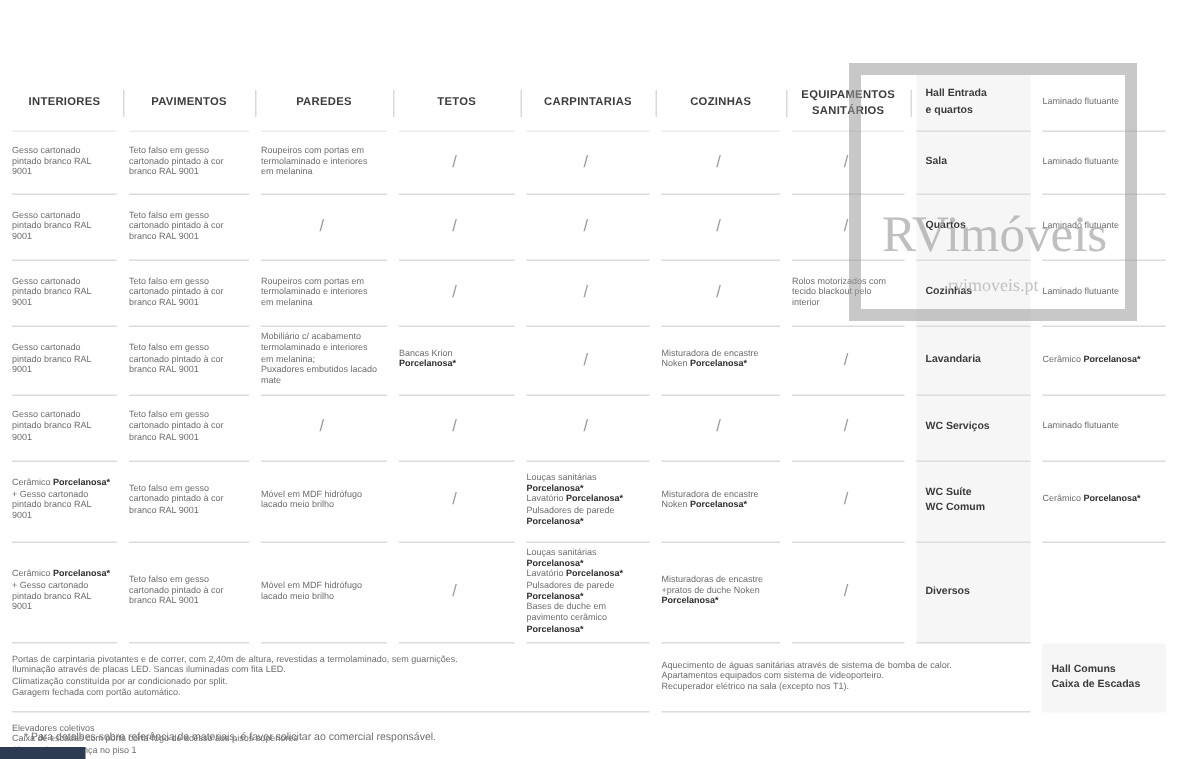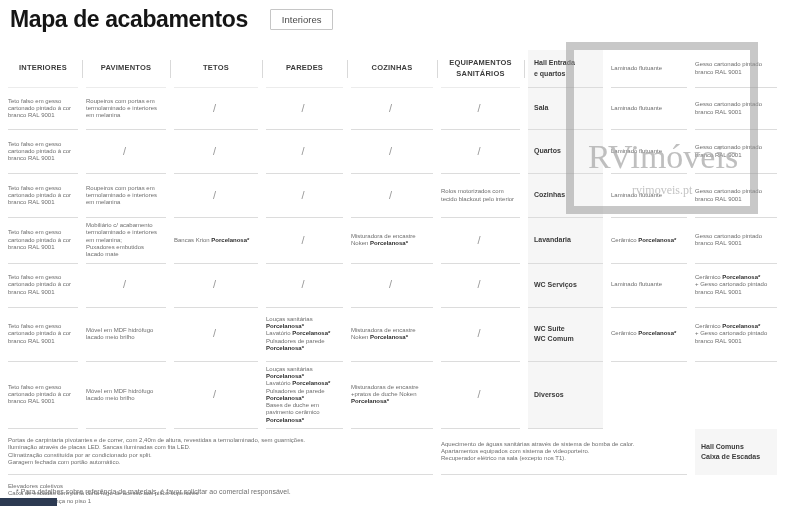--- a/index.html
+++ b/index.html
@@ -60,30 +60,27 @@
     font-family:"Liberation Serif", serif; font-size:12px; color:rgba(180,180,180,0.8);
     pointer-events:none;
   }
   .bottom-bar { position:absolute; left:0; bottom:0; width:57px; height:8px; background:#2c3a52; }
 </style>
 </head>
 <body>
 
 <div class="page">
 
-  <div class="titlebar">
-    <div class="title">Mapa de acabamentos</div>
-    <button class="badge">Interiores</button>
-  </div>
 
   <div class="grid">
       <div class="th">INTERIORES</div>
       <div class="th">PAVIMENTOS</div>
+      <div class="th">PAREDES</div>
       <div class="th">TETOS</div>
-      <div class="th">PAREDES</div>
+      <div class="th">CARPINTARIAS</div>
       <div class="th">COZINHAS</div>
       <div class="th">EQUIPAMENTOS SANITÁRIOS</div>
       <div class="tl" style="min-height: 38px;">Hall Entrada
 e quartos</div>
       <div class="td" style="min-height: 38px;">
         <div class="txt"><span>Laminado flutuante</span></div>
       </div>
       <div class="td" style="min-height: 38px;">
         <div class="txt"><span>Gesso cartonado pintado branco RAL 9001</span></div>
       </div>

